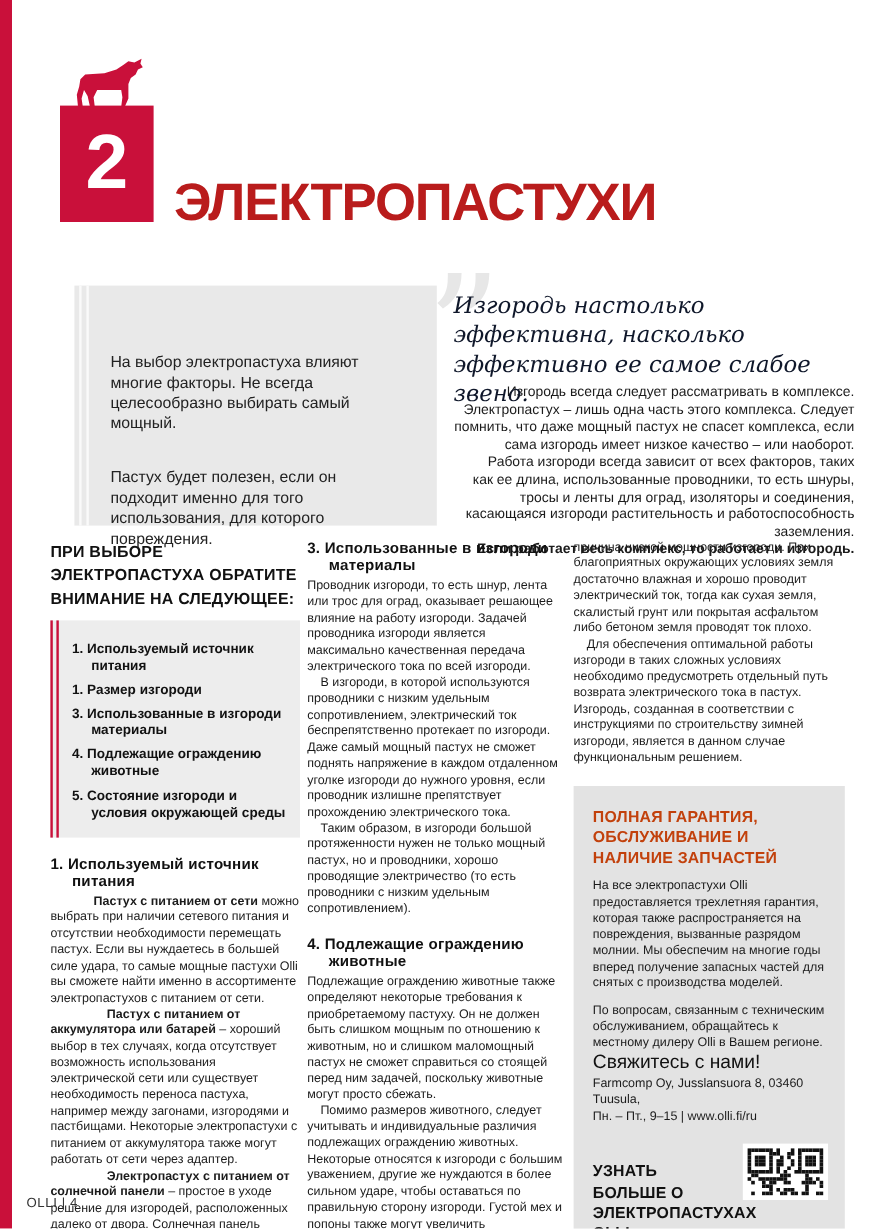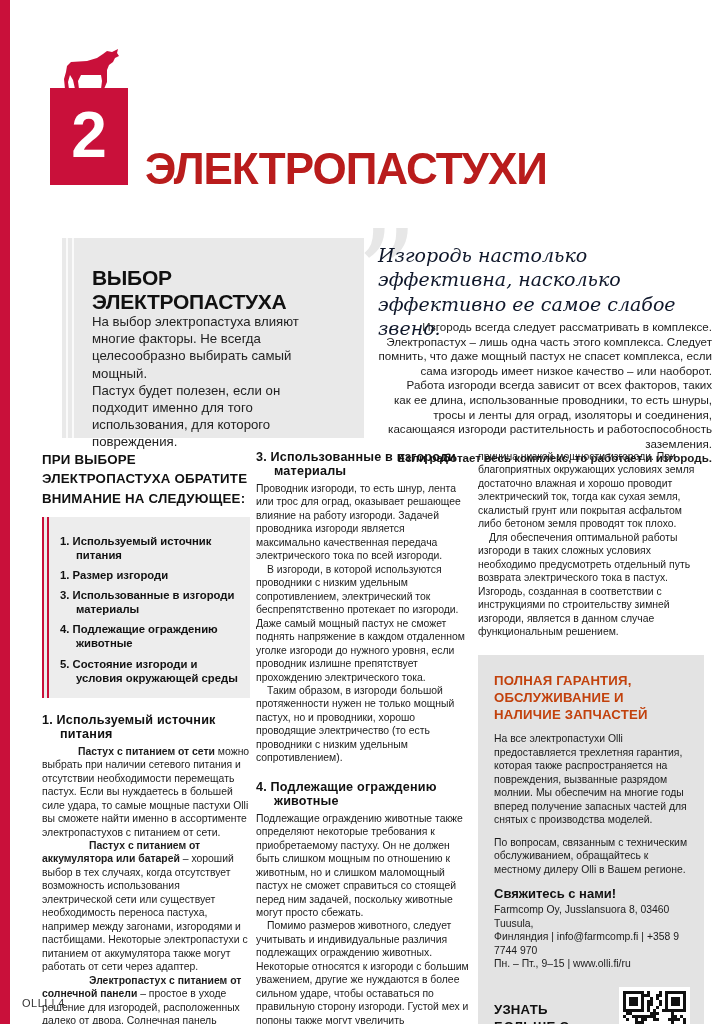--- a/index.html
+++ b/index.html
@@ -16,21 +16,21 @@
   .chapter-box { width:78px; height:97px; background:#c9103a; display:flex; align-items:center; justify-content:center; }
   .chapter-num { color:#fff; font-size:64px; font-weight:bold; line-height:1; transform:translateY(-2px); }
 
   .page-title { position:absolute; left:145px; top:144px; font-size:44px; font-weight:bold; letter-spacing:-1px; color:#b91c1c; }
 
   
   .intro-box { position:absolute; left:62px; top:238px; width:302px; height:200px; background:#e9e9e9; padding:28px 24px 0 30px; }
   .intro-box .stripe { position:absolute; top:0; bottom:0; width:2px; background:#fafafa; }
   .intro-box .s1 { left:4px; } .intro-box .s2 { left:10px; }
   .intro-heading { font-size:21px; font-weight:bold; line-height:1.12; letter-spacing:-0.3px; color:#111; }
-  .intro-box p { margin-top:0; font-size:13.2px; line-height:1.3; color:#222; }
+  .intro-box p { margin-top:27px; font-size:13.2px; line-height:1.3; color:#222; }
 
   
   .quote-wrap { position:absolute; left:378px; top:243px; width:336px; }
   .quote-mark { position:absolute; left:-22px; top:-28px; font-family:"DejaVu Serif", serif; font-size:120px; color:#e7e7e7; z-index:0; line-height:1; }
   .quote-text { position:relative; z-index:1; font-family:"DejaVu Serif", serif; font-style:italic; font-size:19px; line-height:1.28; color:#0f172a; }
   .lead { position:absolute; left:378px; top:320px; width:334px; font-size:11.6px; line-height:1.26; color:#1b1b1b;text-align:right; }
   .lead p.ind { text-indent:14px; }
   .lead p.bold { font-weight:bold; }
 
   
@@ -49,21 +49,21 @@
   .sec-heading { font-size:12.6px; font-weight:bold; line-height:1.15; margin:15px 0 3px 0; color:#111; padding-left:18px; text-indent:-18px; letter-spacing:0.2px; }
   .sec-heading.first { margin-top:0; }
   .col p.body { margin:0; }
   .col p.ind { text-indent:11px; }
   .blead { font-weight:bold;padding-left:36px; }
 
   
   .warranty-box { margin-top:16px; background:#e3e3e3; padding:17px 14px 16px 16px; }
   .warranty-heading { font-size:13.2px; font-weight:bold; line-height:1.3; letter-spacing:0.2px; color:#c2410c; }
   .warranty-box p { font-size:10.4px; line-height:1.3; margin-top:9px; color:#1b1b1b; }
-  .contact-heading { font-size:13px; font-weight:bold; margin-top:10px; color:#111; }
+  .contact-heading { font-size:16px; font-weight:normal; color:#111; }
   .contact-line { font-size:10.4px; line-height:1.3; color:#1b1b1b; }
   .learn-row { display:flex; justify-content:space-between; align-items:flex-start; margin-top:16px; }
   .learn-heading { font-size:13.2px; font-weight:bold; line-height:1.3; letter-spacing:0.2px; width:118px; color:#111; padding-top:14px; }
   .qr { background:#fff; padding:4px; display:grid; grid-template-columns:repeat(21,3px); grid-auto-rows:3px; }
   .qr i { display:block; } .qr i.on { background:#111; }
 
   .footer { position:absolute; left:22px; top:997px; font-size:11px; color:#333; letter-spacing:0.5px; }
 </style>
 </head>
 <body>
@@ -78,21 +78,20 @@
     <div class="chapter-box">
       <span class="chapter-num">2</span>
     </div>
   </div>
 
   <h1 class="page-title">ЭЛЕКТРОПАСТУХИ</h1>
 
   <div class="intro-box">
     <span class="stripe s1"></span>
     <span class="stripe s2"></span>
-    <div class="intro-heading">ВЫБОР ЭЛЕКТРОПАСТУХА</div>
     <p>На выбор электропастуха влияют многие факторы. Не всегда целесообразно выбирать самый мощный.</p>
     <p>Пастух будет полезен, если он подходит именно для того использования, для которого повреждения.</p>
   </div>
 
   <div class="quote-wrap">
     <span class="quote-mark">”</span>
     <div class="quote-text">Изгородь настолько эффективна, насколько эффективно ее самое слабое звено.</div>
   </div>
 
   <div class="lead">
@@ -135,21 +134,20 @@
   <div class="col col-3">
     <p class="body">причина низкой мощности изгороди. При благоприятных окружающих условиях земля достаточно влажная и хорошо проводит электрический ток, тогда как сухая земля, скалистый грунт или покрытая асфальтом либо бетоном земля проводят ток плохо.</p>
     <p class="body ind">Для обеспечения оптимальной работы изгороди в таких сложных условиях необходимо предусмотреть отдельный путь возврата электрического тока в пастух. Изгородь, созданная в соответствии с инструкциями по строительству зимней изгороди, является в данном случае функциональным решением.</p>
 
     <div class="warranty-box">
       <div class="warranty-heading">ПОЛНАЯ ГАРАНТИЯ, ОБСЛУЖИ­ВАНИЕ И НАЛИЧИЕ ЗАПЧАСТЕЙ</div>
       <p>На все электропастухи Olli предоставляется трехлетняя гарантия, которая также распространяется на повреждения, вызванные разрядом молнии. Мы обеспечим на многие годы вперед получение запасных частей для снятых с производства моделей.</p>
       <p>По вопросам, связанным с техническим обслуживанием, обращайтесь к местному дилеру Olli в Вашем регионе.</p>
       <div class="contact-heading">Свяжитесь с нами!</div>
       <div class="contact-line">Farmcomp Oy, Jusslansuora 8, 03460 Tuusula,</div>
-      <div class="contact-line">Финляндия | info@farmcomp.fi | +358 9 7744 970</div>
       <div class="contact-line">Пн. – Пт., 9–15 | www.olli.fi/ru</div>
       <div class="learn-row">
         <div class="learn-heading">УЗНАТЬ БОЛЬШЕ О ЭЛЕКТРОПАСТУХАХ OLLI</div>
         <div class="qr">
             <i class="on"></i>
             <i class="on"></i>
             <i class="on"></i>
             <i class="on"></i>
             <i class="on"></i>
             <i class="on"></i>

